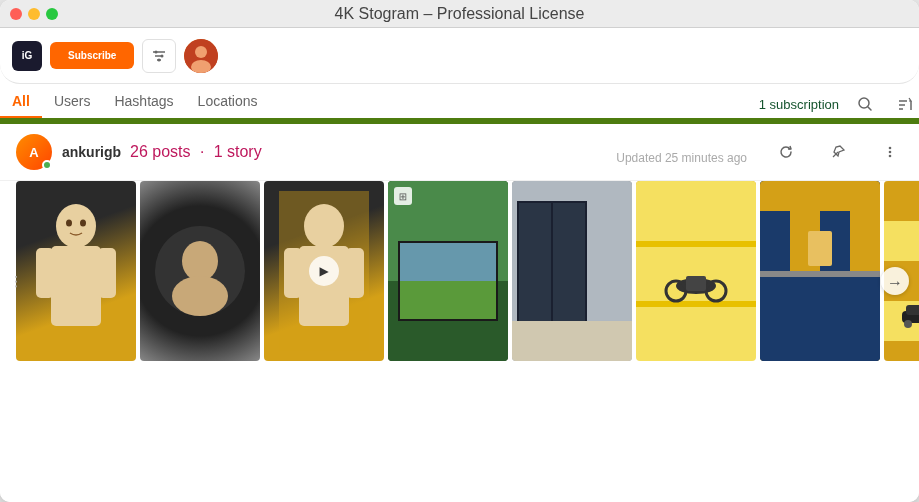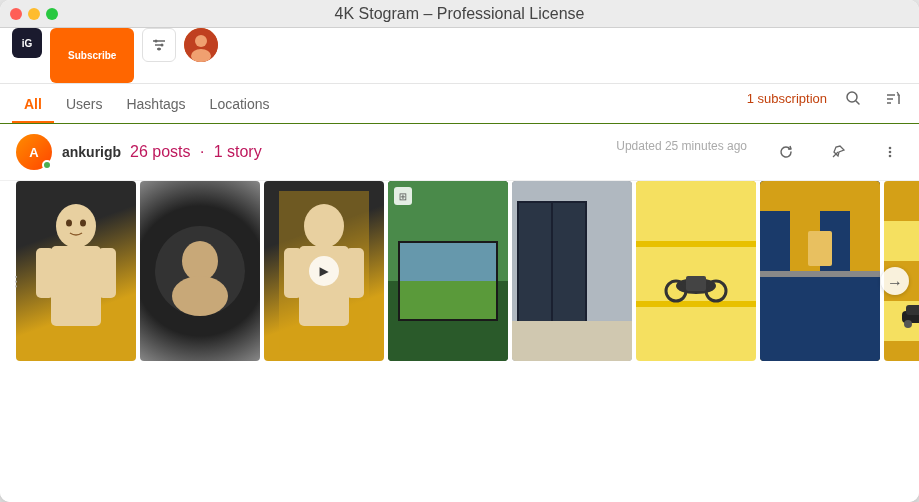--- a/index.html
+++ b/index.html
@@ -51,24 +51,26 @@
     .titlebar-title {
       font-size: 16px;
       color: #444;
       font-weight: 500;
     }
     
     .toolbar {
       height: 56px;
       background: #fff;
       display: flex;
+      align-items: center;
       padding: 0 12px;
       gap: 8px;
       border-bottom: 1px solid #e5e5e5;
       flex-shrink: 0;
+      border-radius: 20px;
     }
     .logo-icon {
       width: 30px;
       height: 30px;
       background: #1a1a2e;
       border-radius: 6px;
       display: flex;
       align-items: center;
       justify-content: center;
       color: white;
@@ -133,23 +135,23 @@
       justify-content: center;
       overflow: hidden;
       flex-shrink: 0;
       cursor: pointer;
     }
     
     .nav-tabs {
       height: 40px;
       background: #fff;
       display: flex;
-      align-items: flex-start;
-      padding: 0 12px;
-      border-bottom: 1px solid #4d7c0f;
+      align-items: flex-end;
+      padding: 0 0;
+      border-bottom: 6px solid #4d7c0f;
       flex-shrink: 0;
       position: relative;
     }
     .nav-tab {
       padding: 0 12px;
       height: 100%;
       display: flex;
       align-items: center;
       font-size: 14px;
       color: #666;
@@ -170,21 +172,21 @@
       background: #ff6600;
     }
     .nav-right {
       margin-left: auto;
       display: flex;
       align-items: center;
       gap: 12px;
     }
     .subscription-count {
       font-size: 13px;
-      color: #c2410c;
+      color: #14532d;
     }
     .nav-icon-btn {
       width: 28px;
       height: 28px;
       display: flex;
       align-items: center;
       justify-content: center;
       cursor: pointer;
       color: #666;
     }
@@ -235,21 +237,21 @@
       font-weight: 600;
       color: #333;
     }
     .user-stats {
       font-size: 16px;
       color: #be185d;
     }
     .user-meta {
       margin-left: auto;
       display: flex;
-      align-items: flex-start;
+      align-items: flex-end;
       gap: 26px;
     }
     .updated-text {
       font-size: 12px;
       color: #aaa;
     }
     .action-icon {
       width: 26px;
       height: 26px;
       display: flex;

